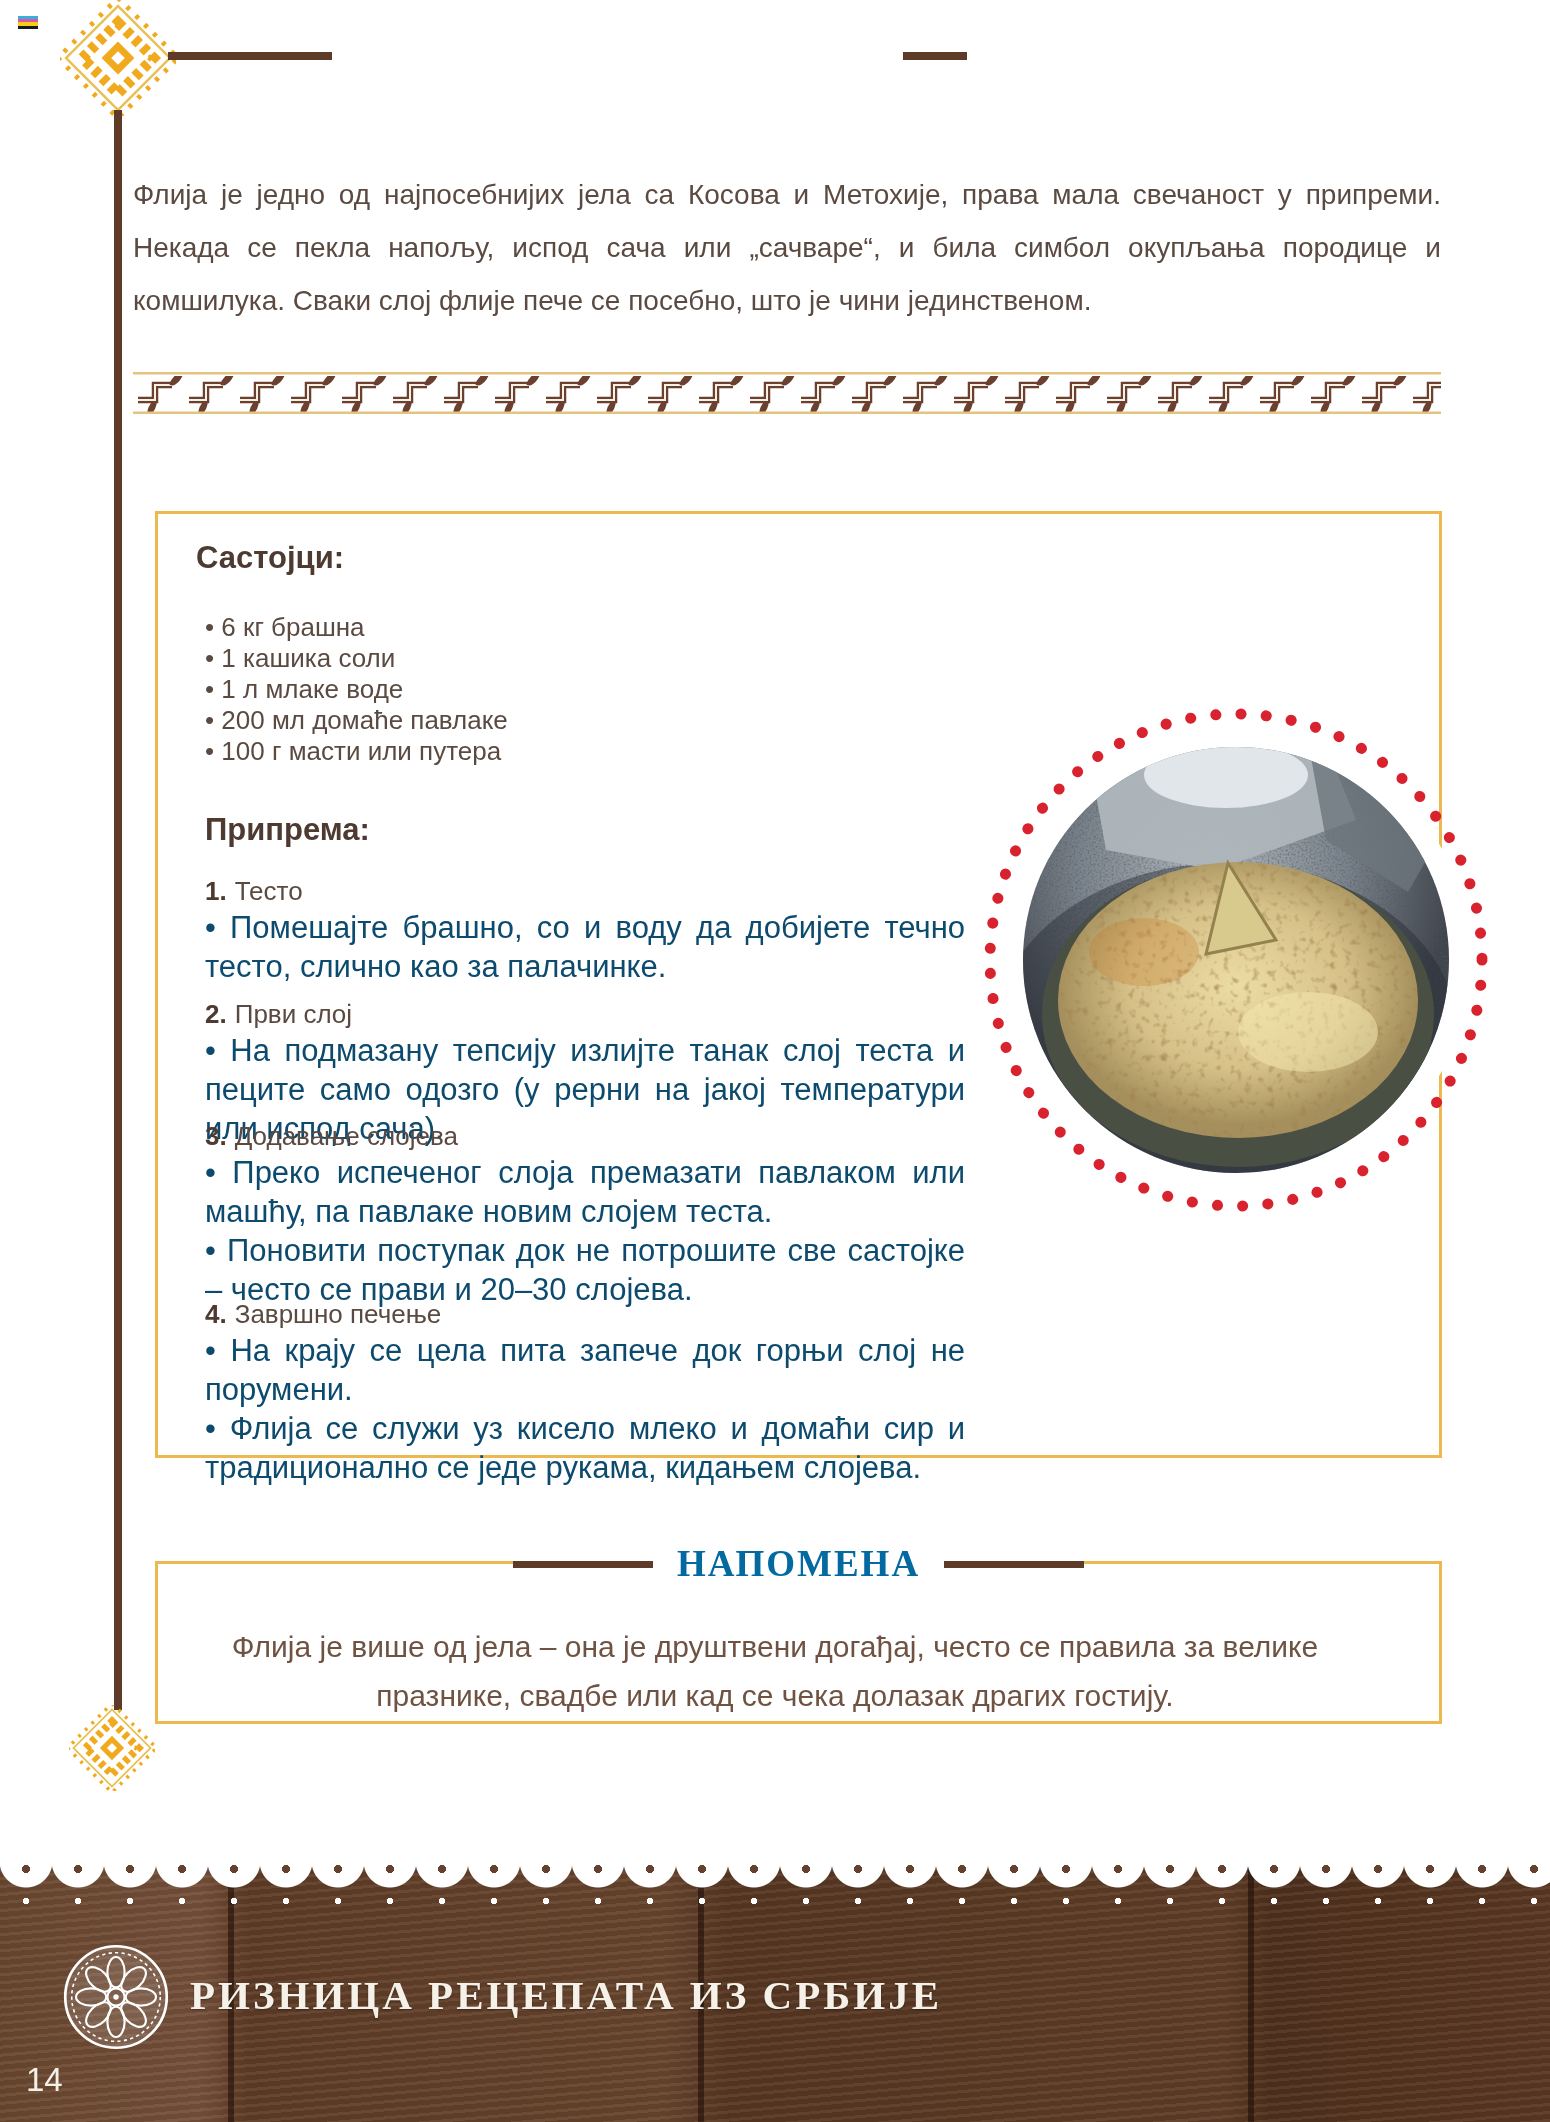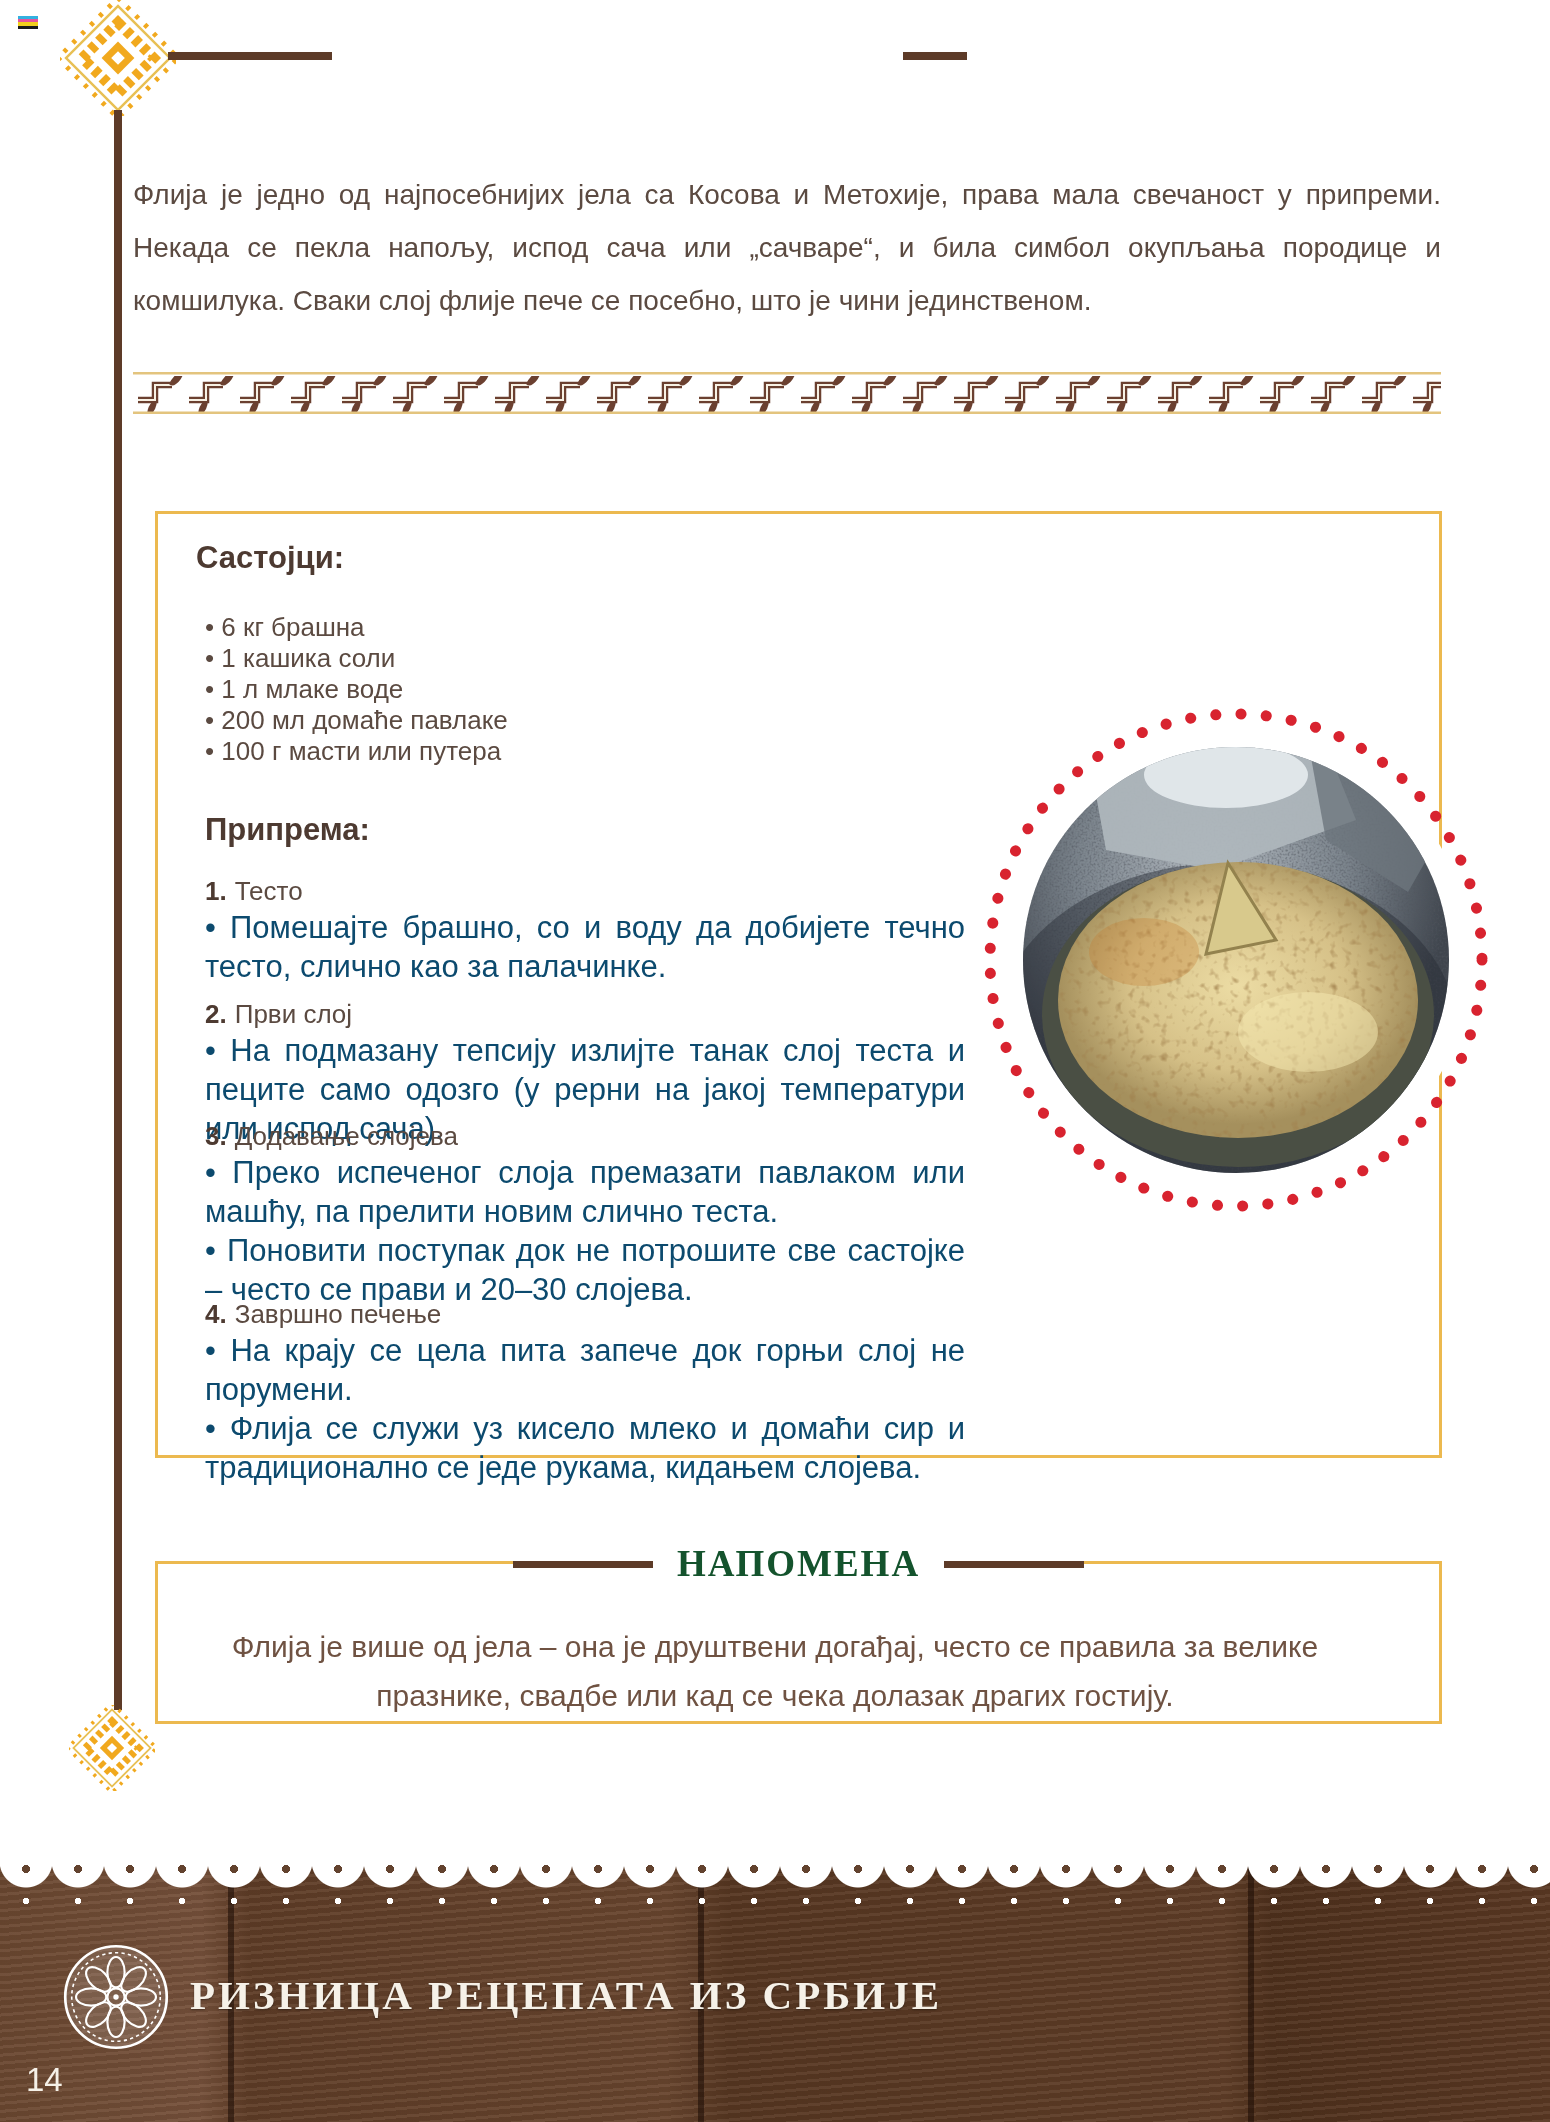--- a/index.html
+++ b/index.html
@@ -32,21 +32,21 @@
   .step-title{font-size:26px;line-height:34px;color:#5b4a41;}
   .step-title b{color:#4d3a31;margin-right:8px;}
   .step p{margin:0;font-size:31px;line-height:39px;text-align:justify;color:#0c4a6e;}
 
   
   .note-box{left:155px;top:1561px;width:1281px;height:157px;border:3px solid #ecb94f;background:#fff;}
   .note-head-row{position:absolute;left:0;right:0;top:-22px;height:44px;
                  display:flex;align-items:center;justify-content:center;}
   .note-dash{width:140px;height:7px;background:#5d3b28;}
   .note-title{font-family:"Liberation Serif",serif;font-weight:bold;font-size:37px;
-              letter-spacing:2px;color:#14532d;background:#fff;padding:0 24px;line-height:44px;}
+              letter-spacing:2px;color:#0369a1;background:#fff;padding:0 24px;line-height:44px;}
   .note-text{left:225px;top:1622px;width:1100px;text-align:center;font-size:30px;
              line-height:49px;color:#6f5242;}
 
   
   .footer{left:0;top:1853px;width:1550px;height:269px;
     background:
       linear-gradient(90deg, rgba(0,0,0,0) 0 228px, rgba(25,10,3,.55) 228px 234px, rgba(0,0,0,0) 234px 698px, rgba(25,10,3,.55) 698px 704px, rgba(0,0,0,0) 704px 1248px, rgba(25,10,3,.55) 1248px 1254px, rgba(0,0,0,0) 1254px),
       repeating-linear-gradient(175deg, rgba(255,255,255,.05) 0 3px, rgba(0,0,0,.06) 3px 8px),
       linear-gradient(90deg,#6a4730 0%,#75503a 13%,#5e3c26 16%,#68452e 43%,#563621 47%,#5f3d27 79%,#4e301c 82%,#5a3823 100%);
   }
@@ -132,21 +132,21 @@
     <p>• Помешајте брашно, со и воду да добијете течно тесто, слично као за палачинке.</p>
   </div>
 
   <div class="abs step" style="top:997px;">
     <div class="step-title"><b>2.</b><span>Први слој</span></div>
     <p>• На подмазану тепсију излијте танак слој теста и пеците само одозго (у рерни на јакој температури или испод сача).</p>
   </div>
 
   <div class="abs step" style="top:1119px;">
     <div class="step-title"><b>3.</b><span>Додавање слојева</span></div>
-    <p>• Преко испеченог слоја премазати павлаком или машћу, па прелити новим слично теста.</p>
+    <p>• Преко испеченог слоја премазати павлаком или машћу, па павлаке новим слојем теста.</p>
     <p>• Поновити поступак док не потрошите све састојке – често се прави и 20–30 слојева.</p>
   </div>
 
   <div class="abs step" style="top:1297px;">
     <div class="step-title"><b>4.</b><span>Завршно печење</span></div>
     <p>• На крају се цела пита запече док горњи слој не порумени.</p>
     <p>• Флија се служи уз кисело млеко и домаћи сир и традиционално се једе рукама, кидањем слојева.</p>
   </div>
 
   <svg class="abs" style="left:976px;top:700px" width="520" height="520" viewBox="0 0 520 520">

